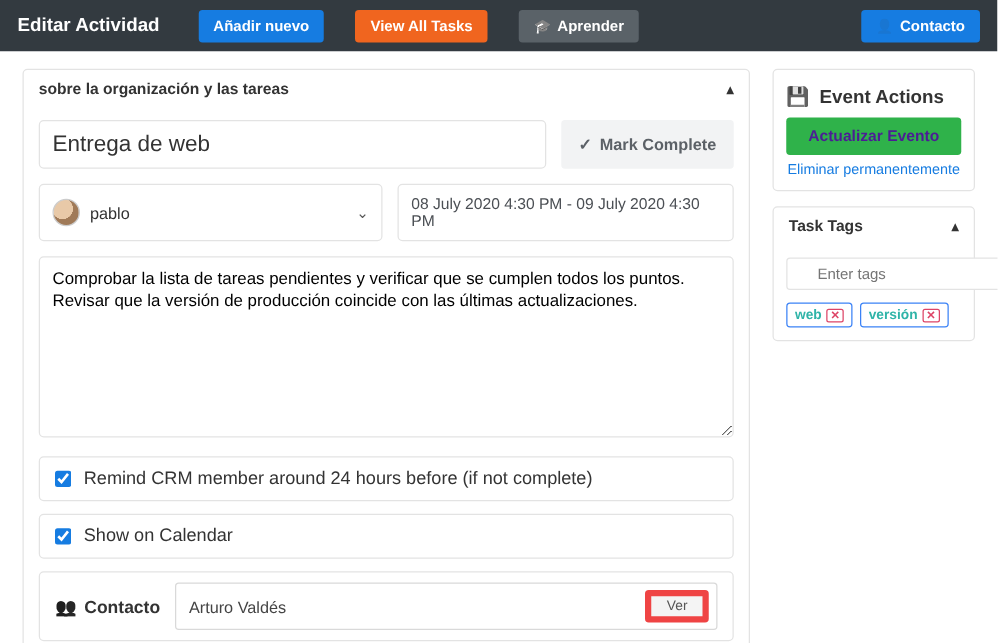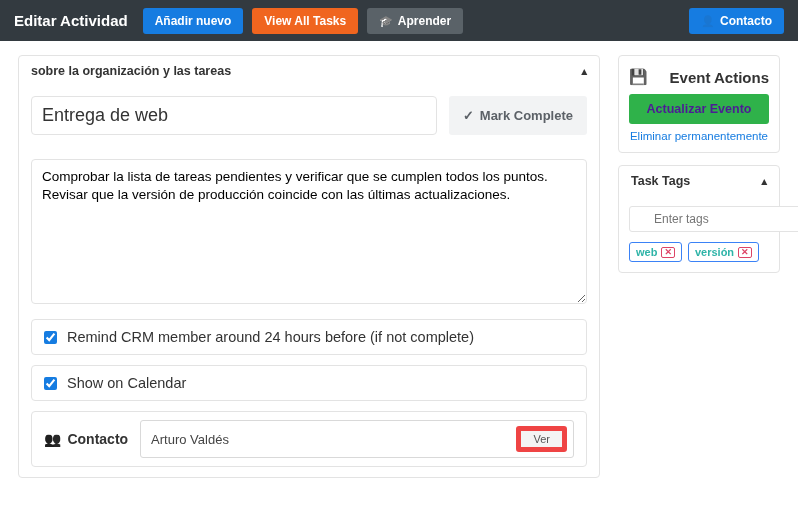--- a/index.html
+++ b/index.html
@@ -1,17 +1,17 @@
 <!DOCTYPE html>
 <html><head>
 <meta charset="utf-8">
 <style>
   * { box-sizing: border-box; margin: 0; padding: 0; }
   body { font-family: -apple-system, "Segoe UI", Helvetica, Arial, sans-serif; font-size: 13px; background: #fff; color: #333; }
-  .topbar { background: #333a40; height: 41px; display: flex; align-items: center; padding: 0 14px; gap: 9px; }
+  .topbar { background: #333a40; height: 41px; display: flex; align-items: center; padding: 0 14px; gap: 25px; }
   .topbar .title { color: #fff; font-size: 15px; font-weight: 600; margin-right: 6px; }
   .btn { border: none; border-radius: 3px; padding: 6px 12px; font-size: 12px; font-weight: 600; cursor: pointer; display: inline-flex; align-items: center; gap: 5px; }
   .btn-blue { background: #167ce1; color: #fff; }
   .btn-orange { background: #f0651f; color: #fff; }
   .btn-dark { background: #5a6268; color: #fff; }
   .btn-contact { background: #167ce1; color:#fff; }
   .spacer { flex: 1; }
 
   .page { display: flex; gap: 18px; padding: 14px 18px; align-items: flex-start; }
   .col-main { flex: 1; }
@@ -30,31 +30,31 @@
   .mark-btn { background: #f2f3f4; color:#5c6167; border-radius: 3px; padding: 7px 14px; font-size: 13px; font-weight: 600; display:flex; align-items:center; gap:6px; cursor:pointer; }
 
   .user-select { flex: 0 0 275px; display:flex; align-items:center; gap:8px; position:relative; }
   .avatar { width:22px; height:22px; border-radius:50%; background: radial-gradient(circle at 35% 35%, #e8c9a8 0 45%, #a07a58 46% 100%); border:1px solid #ccc; }
   .chevron { margin-left:auto; font-size:12px; color:#555; }
 
   .date-card { flex:1; display:flex; align-items:center; justify-content:center; color:#4b4f54; font-size:12.5px; }
 
   .textarea { width:100%; min-height:145px; border:1px solid #e3e3e3; border-radius:4px; padding:8px 10px; font-size:13.5px; line-height:1.35; resize:vertical; font-family:inherit; outline:none; white-space:pre-wrap; }
 
-  .check-row { border:1px solid #e3e3e3; border-radius:4px; padding:9px 12px; display:flex; align-items:center; gap:10px; font-size:14.5px; margin-bottom:10px; }
+  .check-row { border:1px solid #e3e3e3; border-radius:4px; padding:9px 12px; display:flex; gap:10px; font-size:14.5px; margin-bottom:10px; }
   .check-row input { accent-color:#167ce1; }
 
   .contact-row { border:1px solid #e3e3e3; border-radius:4px; padding:8px 12px; display:flex; align-items:center; gap:12px; }
   .contact-label { display:flex; align-items:center; gap:6px; font-weight:700; font-size:14px; }
   .contact-input-wrap { flex:1; border:1px solid #d9d9d9; border-radius:3px; display:flex; align-items:center; padding:5px 6px 5px 10px; }
   .contact-name { flex:1; font-size:13px; color:#444; }
   .ver-btn { background:#f4f4f4; border:5px solid #ef4444; border-radius:3px; padding:2px 12px; font-size:11px; color:#555; cursor:pointer; }
 
   
-  .event-actions-header { display:flex; align-items:center; justify-content:space-between; gap:8px; padding:12px 10px 8px; font-weight:700; font-size:15px;}
+  .event-actions-header { display:flex; align-items:center; justify-content:flex-start; gap:8px; padding:12px 10px 8px; font-weight:700; font-size:15px;}
   .btn-green { background:#2fb24a; color:#4c1d95; width:100%; border-radius:3px; padding:8px 0; font-weight:700; font-size:12.5px; border:none; cursor:pointer;}
   .side-link { color:#167ce1; font-size:11.5px; text-align:center; display:block; margin-top:6px; cursor:pointer;}
   .tags-body { padding:10px; }
   .tag-input-row { display:flex; gap:6px; }
   .tag-input { flex:1; border:1px solid #e3e3e3; border-radius:3px; padding:5px 6px 5px 24px; font-size:12px; color:#999; position:relative; background:#fff; }
   .tag-input-wrap { position:relative; flex:1; }
   .tag-input-icon { position:absolute; left:6px; top:50%; transform:translateY(-50%); color:#aaa; font-size:12px; }
   .tags-list { margin-top:10px; display:flex; gap:6px; flex-wrap:wrap;}
   .tag-chip { border:1px solid #3b82f6; color:#2fb4a8; border-radius:3px; padding:3px 6px; font-size:11px; font-weight:700; display:inline-flex; align-items:center; gap:4px;}
   .tag-chip .x { border:1px solid #d46; color:#d46; font-size:9px; line-height:1; padding:0 2px; border-radius:2px; cursor:pointer;}
@@ -102,20 +102,28 @@
           <div class="card title-input-wrap">
             <input class="title-input" value="Entrega de web" style="">
           </div>
           <div class="mark-btn">
             <span class="icon-check"></span>
             <span>Mark Complete</span>
           </div>
         </div>
 
         <div class="row">
+          <div class="card user-select">
+            <div class="avatar"></div>
+            <span>pablo</span>
+            <span class="chevron">⌄</span>
+          </div>
+          <div class="card date-card">
+            <span>08 July 2020 4:30 PM - 09 July 2020 4:30 PM</span>
+          </div>
         </div>
 
         <textarea class="textarea" style="">Comprobar la lista de tareas pendientes y verificar que se cumplen todos los puntos.
 Revisar que la versión de producción coincide con las últimas actualizaciones.</textarea>
 
         <div style="height:12px"></div>
 
         <label class="check-row">
           <input type="checkbox" checked="" style="">
           <span>Remind CRM member around 24 hours before (if not complete)</span>

